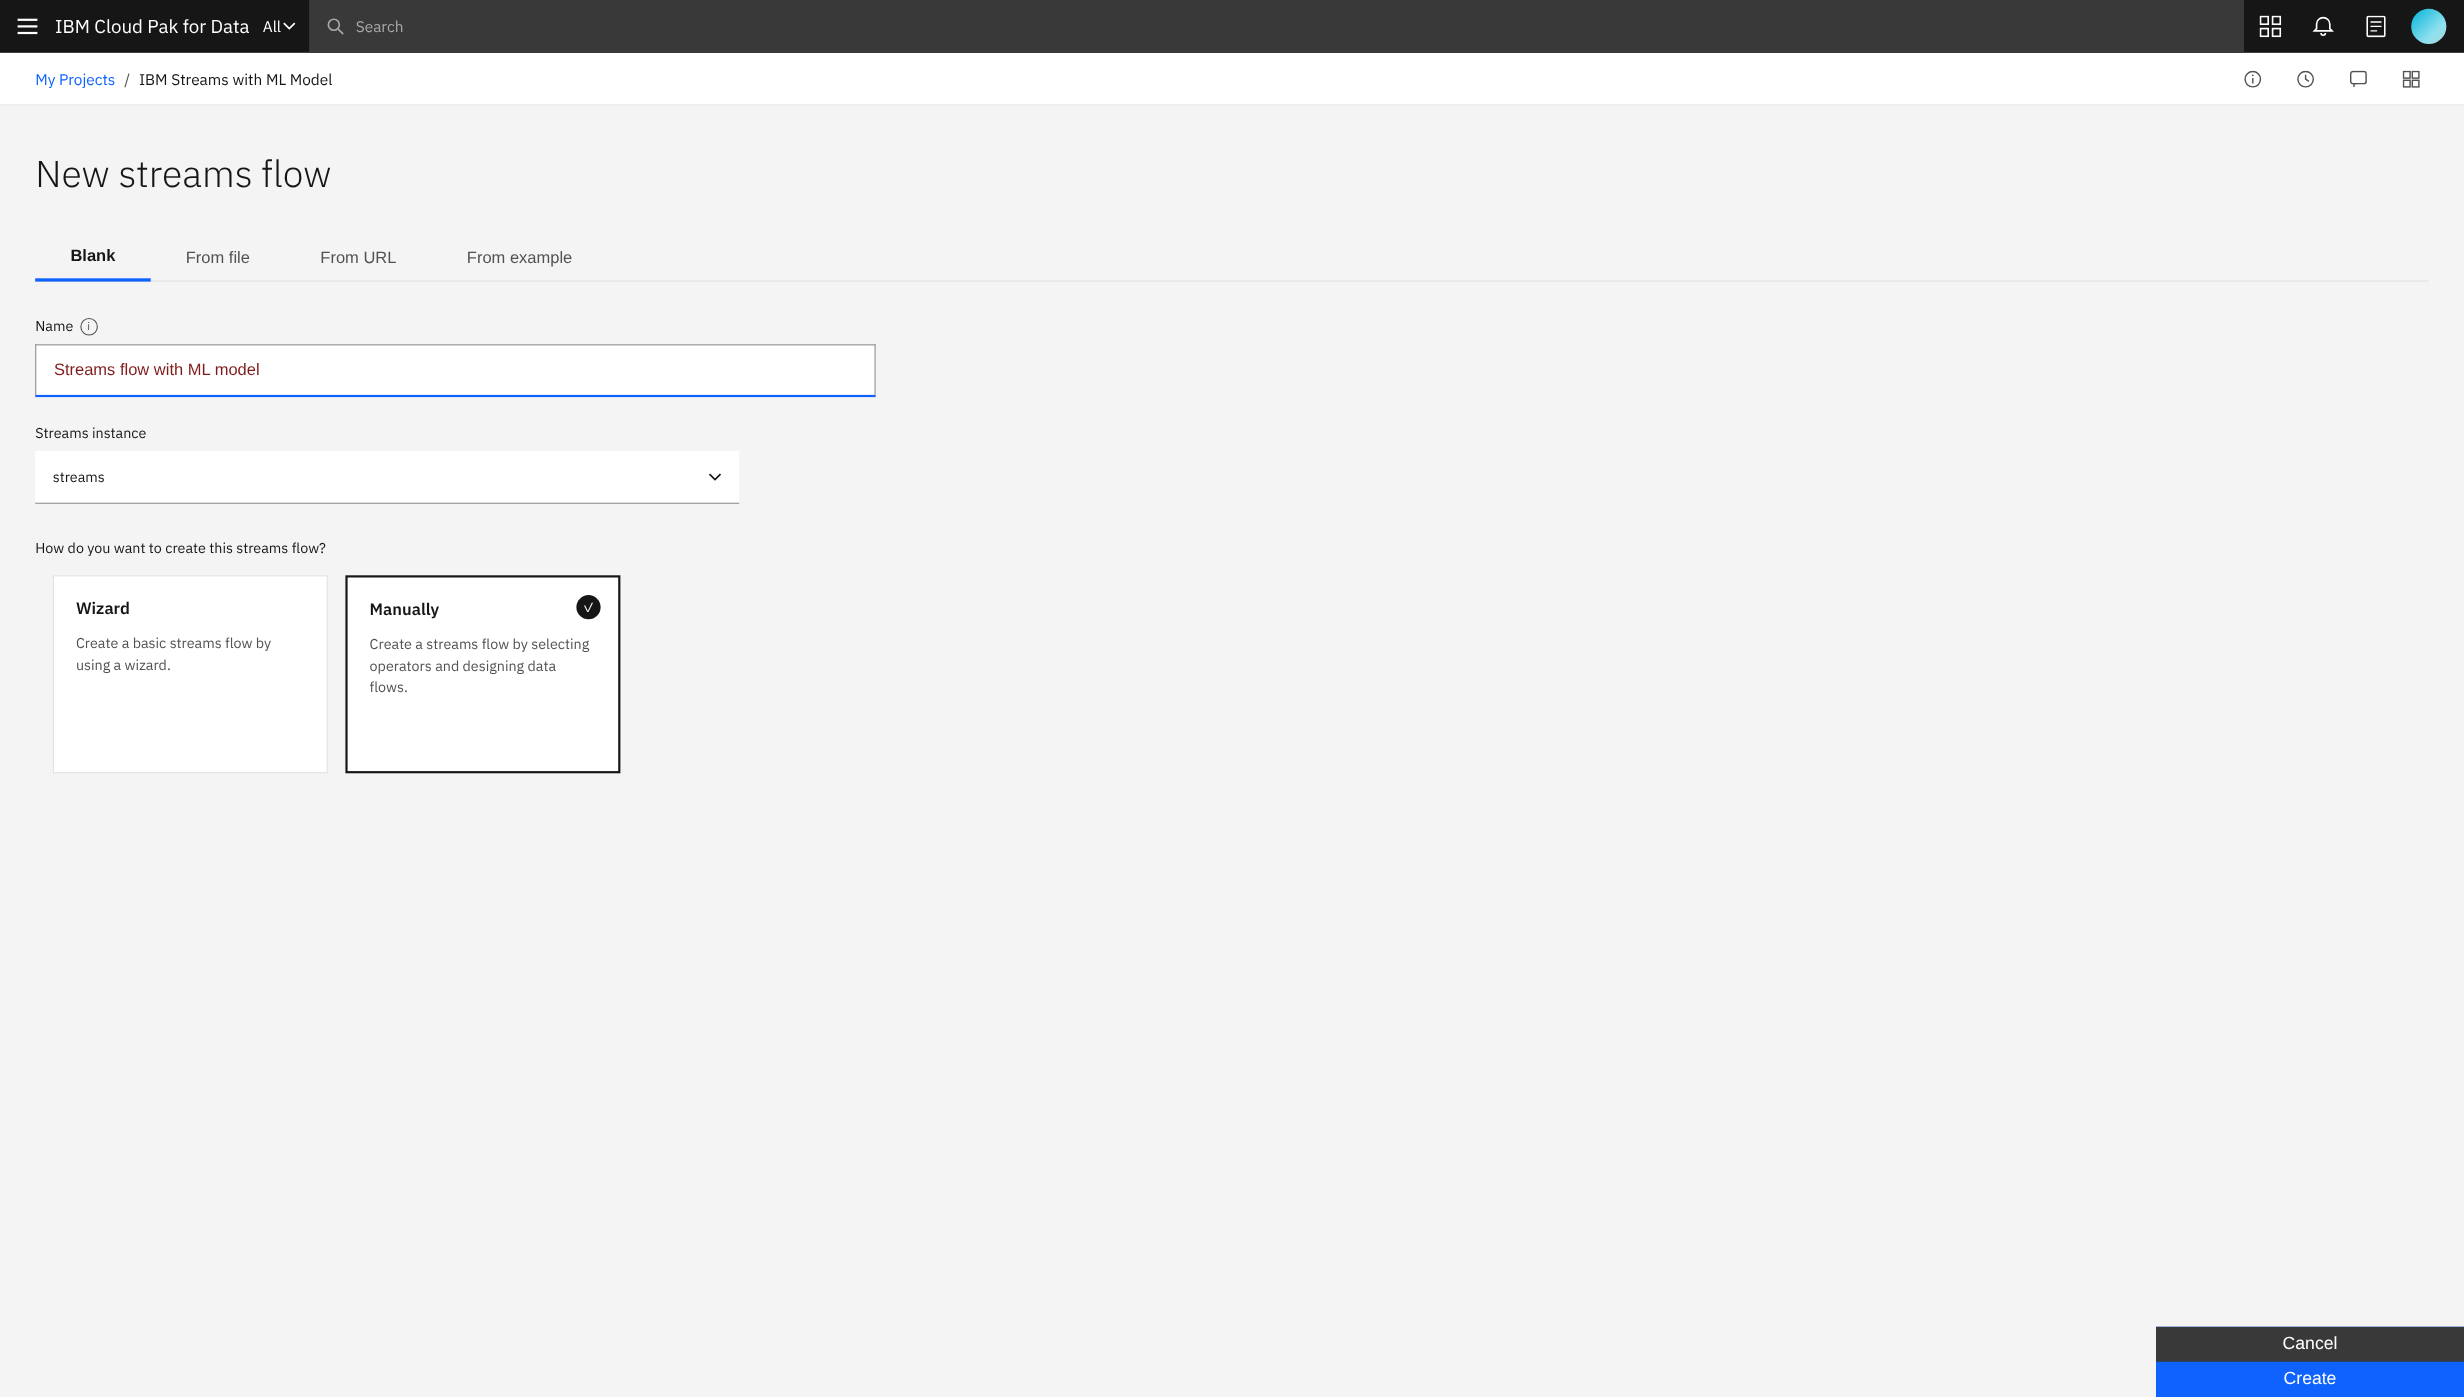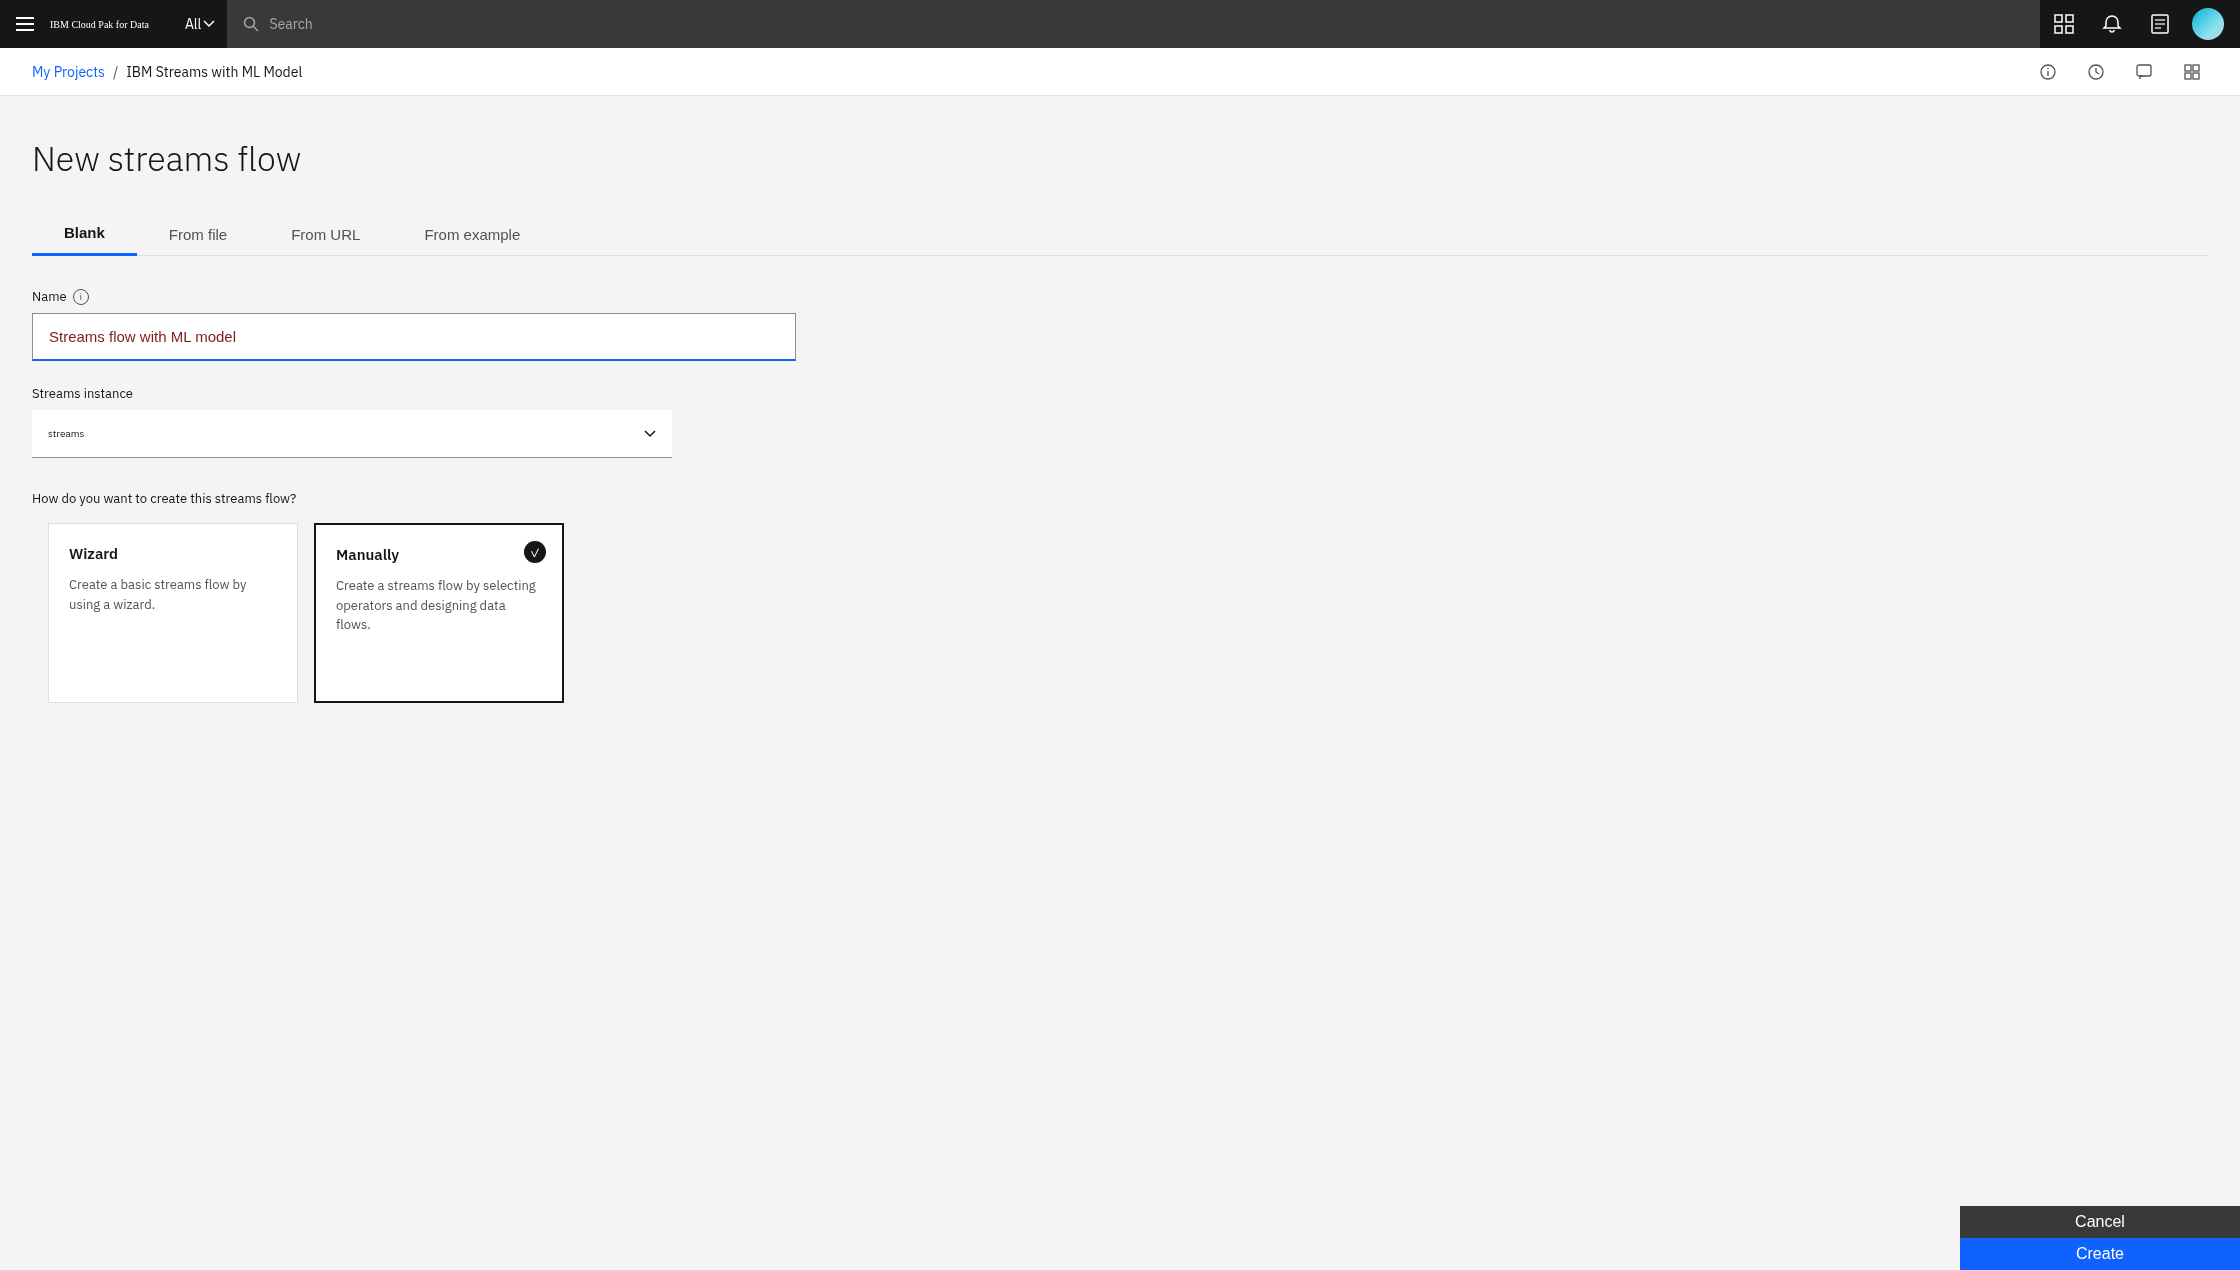--- a/index.html
+++ b/index.html
@@ -23,26 +23,24 @@
       flex-direction: column;
       gap: 4px;
     }
     .nav-hamburger span {
       display: block;
       width: 18px;
       height: 2px;
       background: #fff;
     }
     .nav-brand {
-      font-size: 10px;
+      font-size: 17px;
       font-weight: 400;
       color: #fff;
       white-space: nowrap;
-      margin-right: 24px;
-      font-family: Liberation Serif, serif;
     }
     .nav-dropdown {
       display: flex;
       align-items: center;
       gap: 2px;
       color: #fff;
       font-size: 14px;
       cursor: pointer;
       padding: 0 12px;
       height: 48px;
@@ -204,21 +202,21 @@
     .field-group { margin-bottom: 24px; }
 
     
     .dropdown-field {
       width: 640px;
       height: 48px;
       border: none;
       border-bottom: 1px solid #8d8d8d;
       background: #fff;
       padding: 0 16px;
-      font-size: 10px;
+      font-size: 13px;
       color: #161616;
       display: flex;
       align-items: center;
       justify-content: space-between;
       cursor: pointer;
       margin-bottom: 32px;
     }
 
     
     .creation-label {

